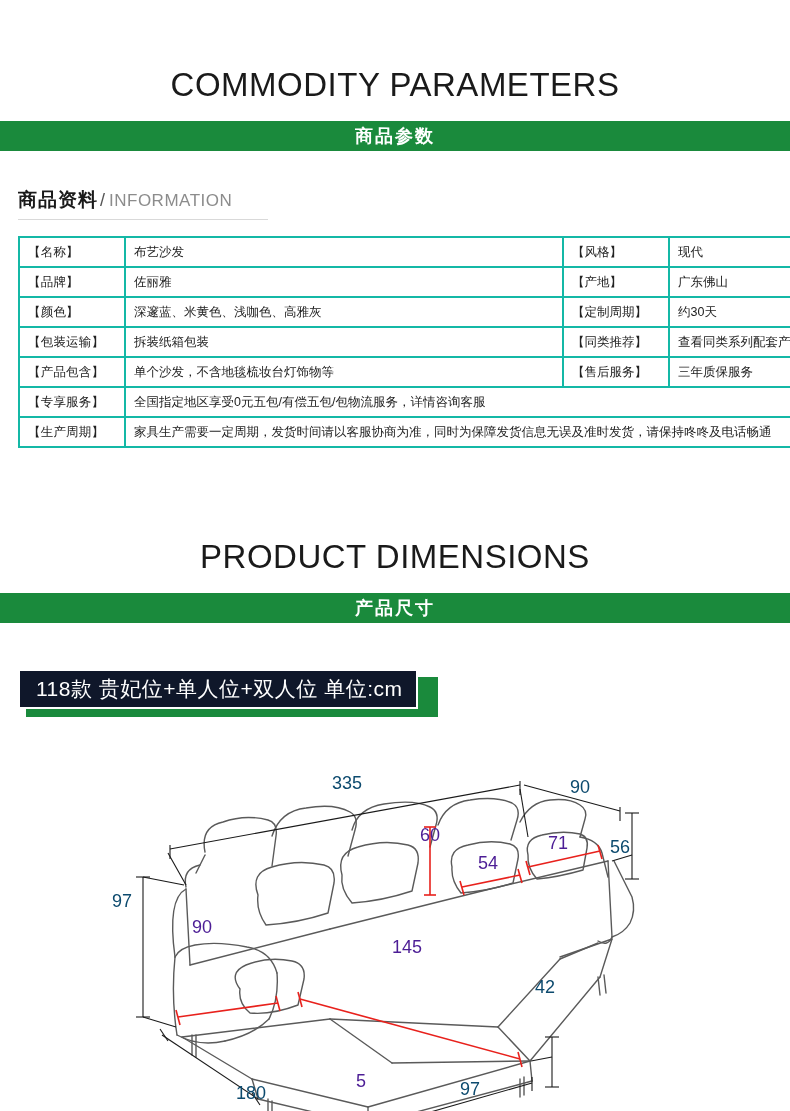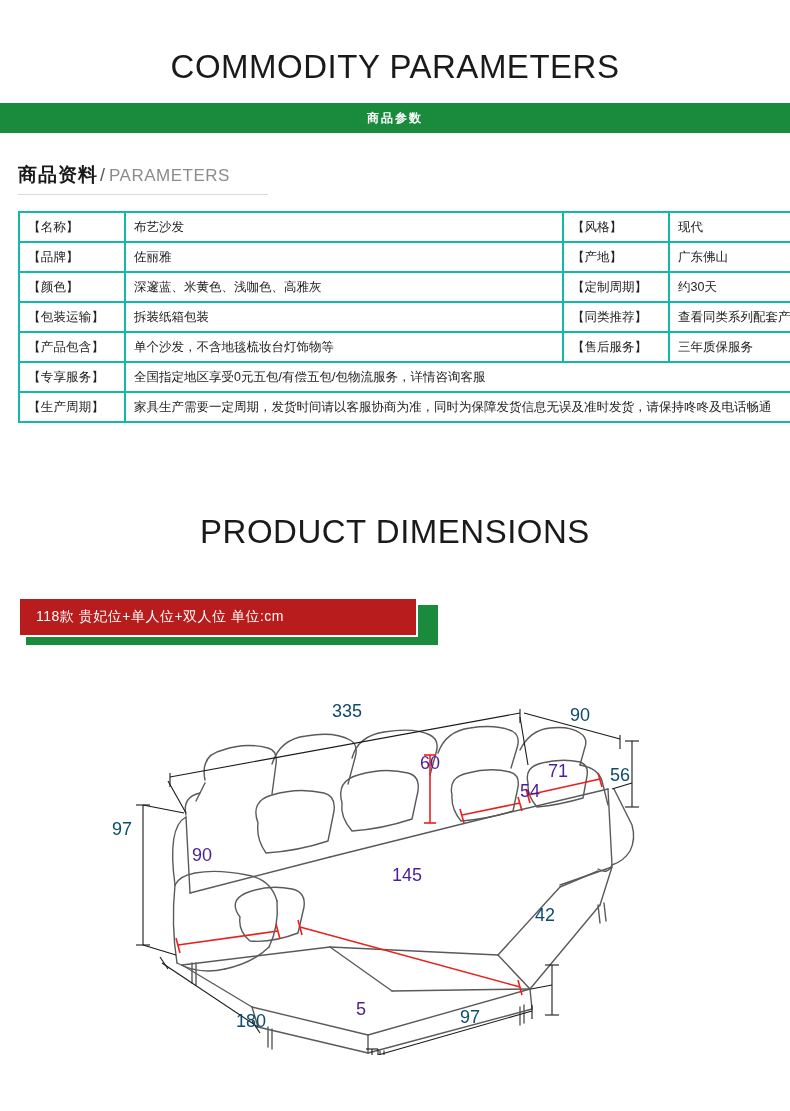--- a/index.html
+++ b/index.html
@@ -27,30 +27,30 @@
     font-size: 33px;
     font-weight: 400;
     letter-spacing: 0.5px;
     color: #1a1a1a;
     font-family: "Liberation Sans", sans-serif;
   }
   .green-bar {
     background: #1a8a3c;
     color: #ffffff;
     text-align: center;
-    font-size: 12px;
+    font-size: 18px;
     font-weight: bold;
     letter-spacing: 2px;
     line-height: 30px;
     height: 30px;
   }
 
   
   .info-head {
-    margin: 1px 18px;
+    margin: 8px 18px;
     padding-top: 28px;
     border-bottom: 1px solid #d9d9d9;
     padding-bottom: 6px;
     display: flex;
     align-items: baseline;
     width: 250px;
   }
   .info-head .cn {
     font-size: 19px;
     font-weight: bold;
@@ -104,28 +104,28 @@
     left: 8px;
     top: 8px;
     width: 412px;
     height: 40px;
     background: #1a8a3c;
   }
   .dim-banner {
     position: relative;
     width: 400px;
     height: 40px;
-    background: #b91c1c;
+    background: #0f172a;
     border: 2px solid #ffffff;
     box-sizing: border-box;
     display: flex;
     align-items: center;
     padding-left: 16px;
     color: #ffffff;
-    font-size: 14px;
+    font-size: 21px;
     letter-spacing: 0.5px;
   }
 
   
   .drawing {
     position: relative;
     width: 790px;
     height: 400px;
     margin-top: 18px;
   }
@@ -139,29 +139,29 @@
   .dim-label.red {
     color: #4c1d95;
     font-weight: 500;
   }
 </style>
 </head>
 <body>
 
 <div class="page">
 
-  <div style="padding-top:48px;">
+  <div style="padding-top:66px;">
     <div class="section-title-en">COMMODITY PARAMETERS</div>
 
     <div class="green-bar" style="margin-top:17px;">商品参数</div>
 
     <div class="info-head">
       <span class="cn">商品资料</span>
       <span class="slash">/</span>
-      <span class="en">PARAMETERS</span>
+      <span class="en">INFORMATION</span>
     </div>
 
     <table class="spec">
       <tbody>
         <tr>
           <td class="key">【名称】</td>
           <td class="val-long">布艺沙发</td>
           <td class="key2">【风格】</td>
           <td class="val2">现代</td>
         </tr>
@@ -197,20 +197,21 @@
           <td class="key">【生产周期】</td>
           <td colspan="3">家具生产需要一定周期，发货时间请以客服协商为准，同时为保障发货信息无误及准时发货，请保持咚咚及电话畅通</td>
         </tr>
       </tbody>
     </table>
   </div>
 
   <div style="padding-top:90px;">
     <div class="section-title-en">PRODUCT DIMENSIONS</div>
 
+    <div class="green-bar" style="margin-top:17px;">产品尺寸</div>
 
     <div class="dim-banner-wrap">
       <div class="dim-banner-shadow"></div>
       <div class="dim-banner">118款 贵妃位+单人位+双人位 单位:cm</div>
     </div>
 
     <div class="drawing">
       <svg width="790" height="400" viewBox="0 0 790 400" xmlns="http://www.w3.org/2000/svg">
         <g fill="none" stroke="#5a5a5a" stroke-width="1.4" stroke-linejoin="round" stroke-linecap="round">
 
@@ -344,20 +345,20 @@
 
       <span class="dim-label" style="left:332px; top:46px;">335</span>
       <span class="dim-label" style="left:570px; top:50px;">90</span>
       <span class="dim-label" style="left:610px; top:110px;">56</span>
       <span class="dim-label" style="left:112px; top:164px;">97</span>
       <span class="dim-label" style="left:236px; top:356px;">180</span>
       <span class="dim-label" style="left:460px; top:352px;">97</span>
       <span class="dim-label" style="left:535px; top:250px;">42</span>
       <span class="dim-label red" style="left:356px; top:344px;">5</span>
       <span class="dim-label red" style="left:420px; top:98px;">60</span>
-      <span class="dim-label red" style="left:478px; top:126px;margin-left:42px;">54</span>
+      <span class="dim-label red" style="left:478px; top:126px;">54</span>
       <span class="dim-label red" style="left:548px; top:106px;">71</span>
       <span class="dim-label red" style="left:192px; top:190px;">90</span>
       <span class="dim-label red" style="left:392px; top:210px;">145</span>
     </div>
   </div>
 
 </div>
 
 </body></html>

